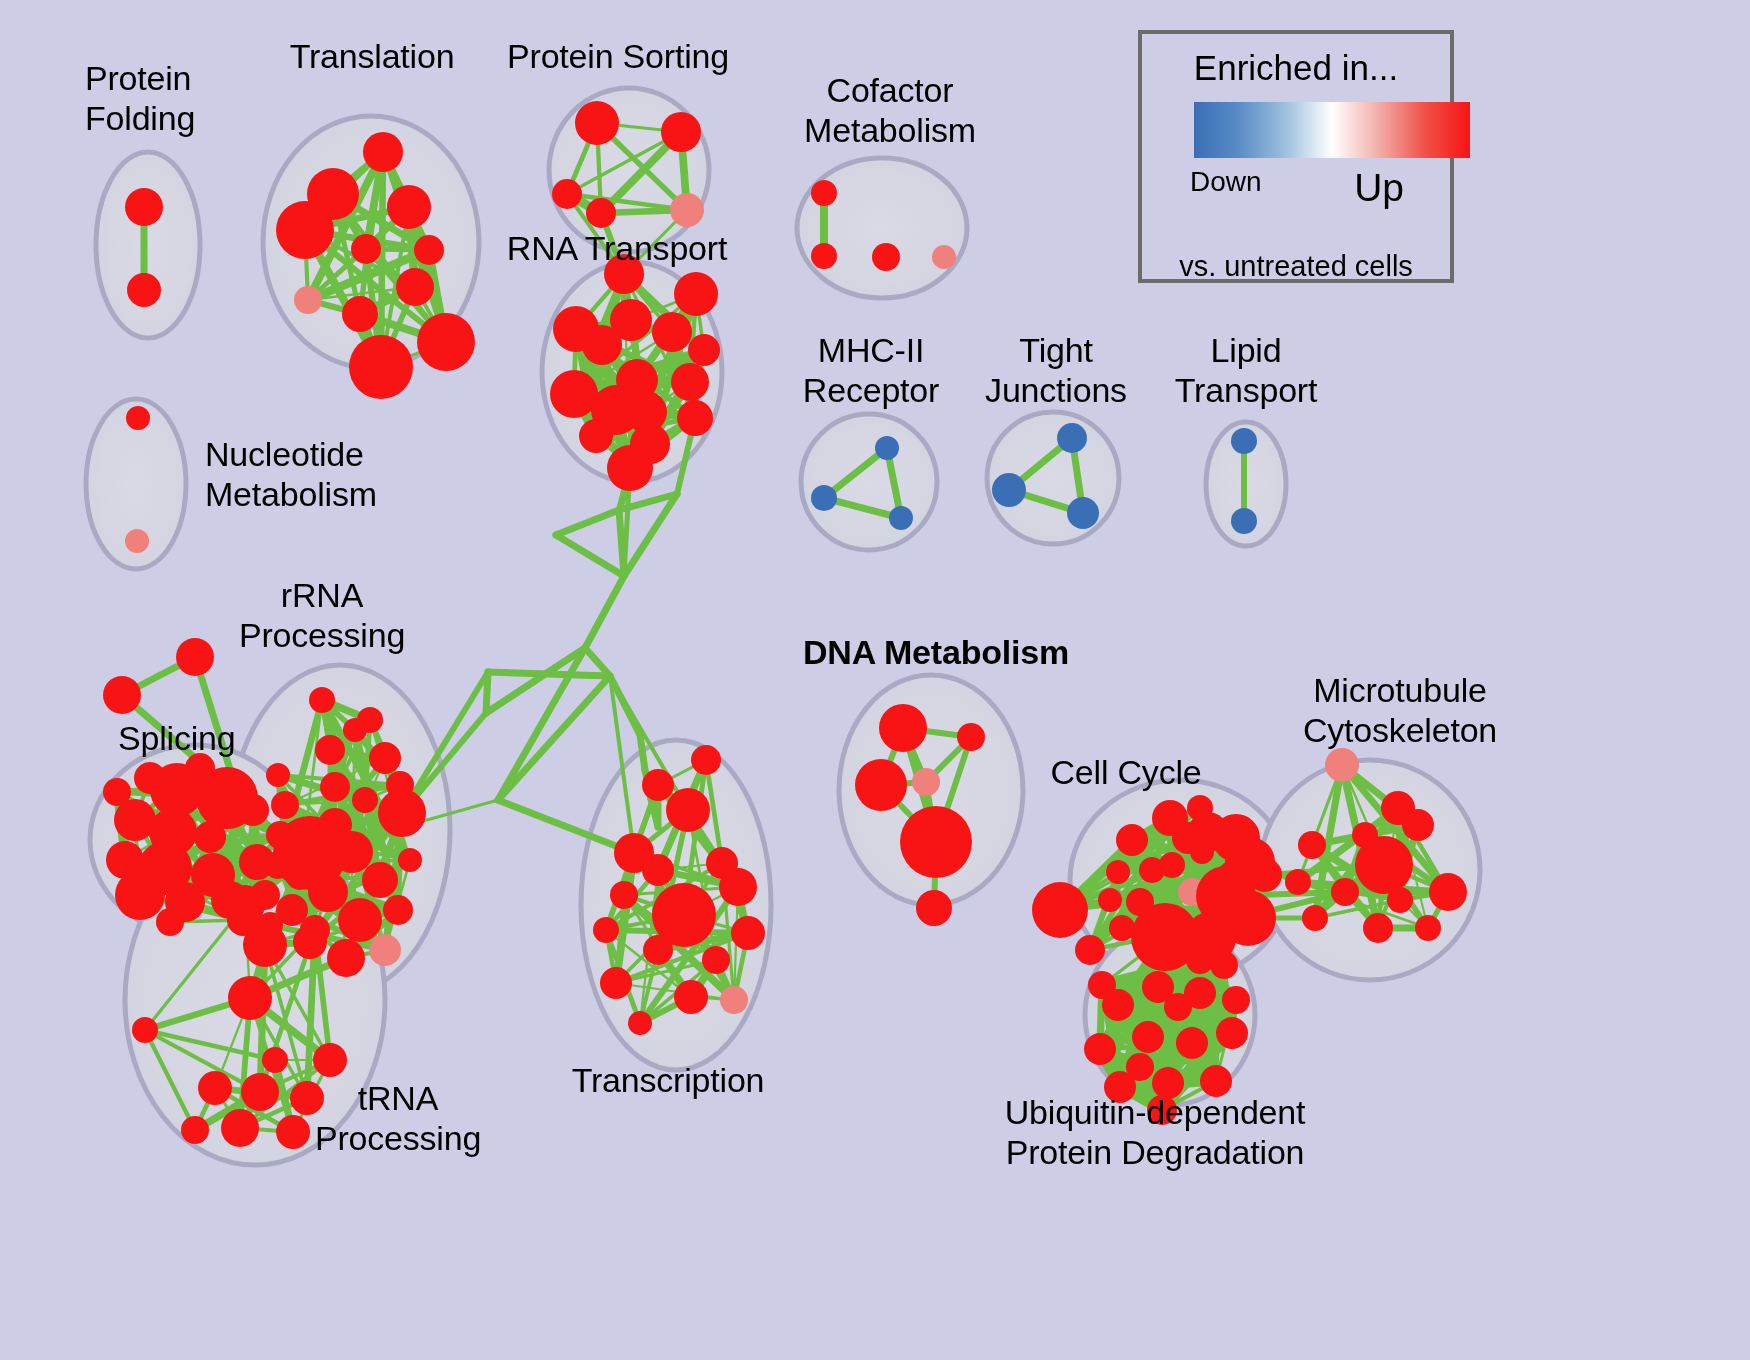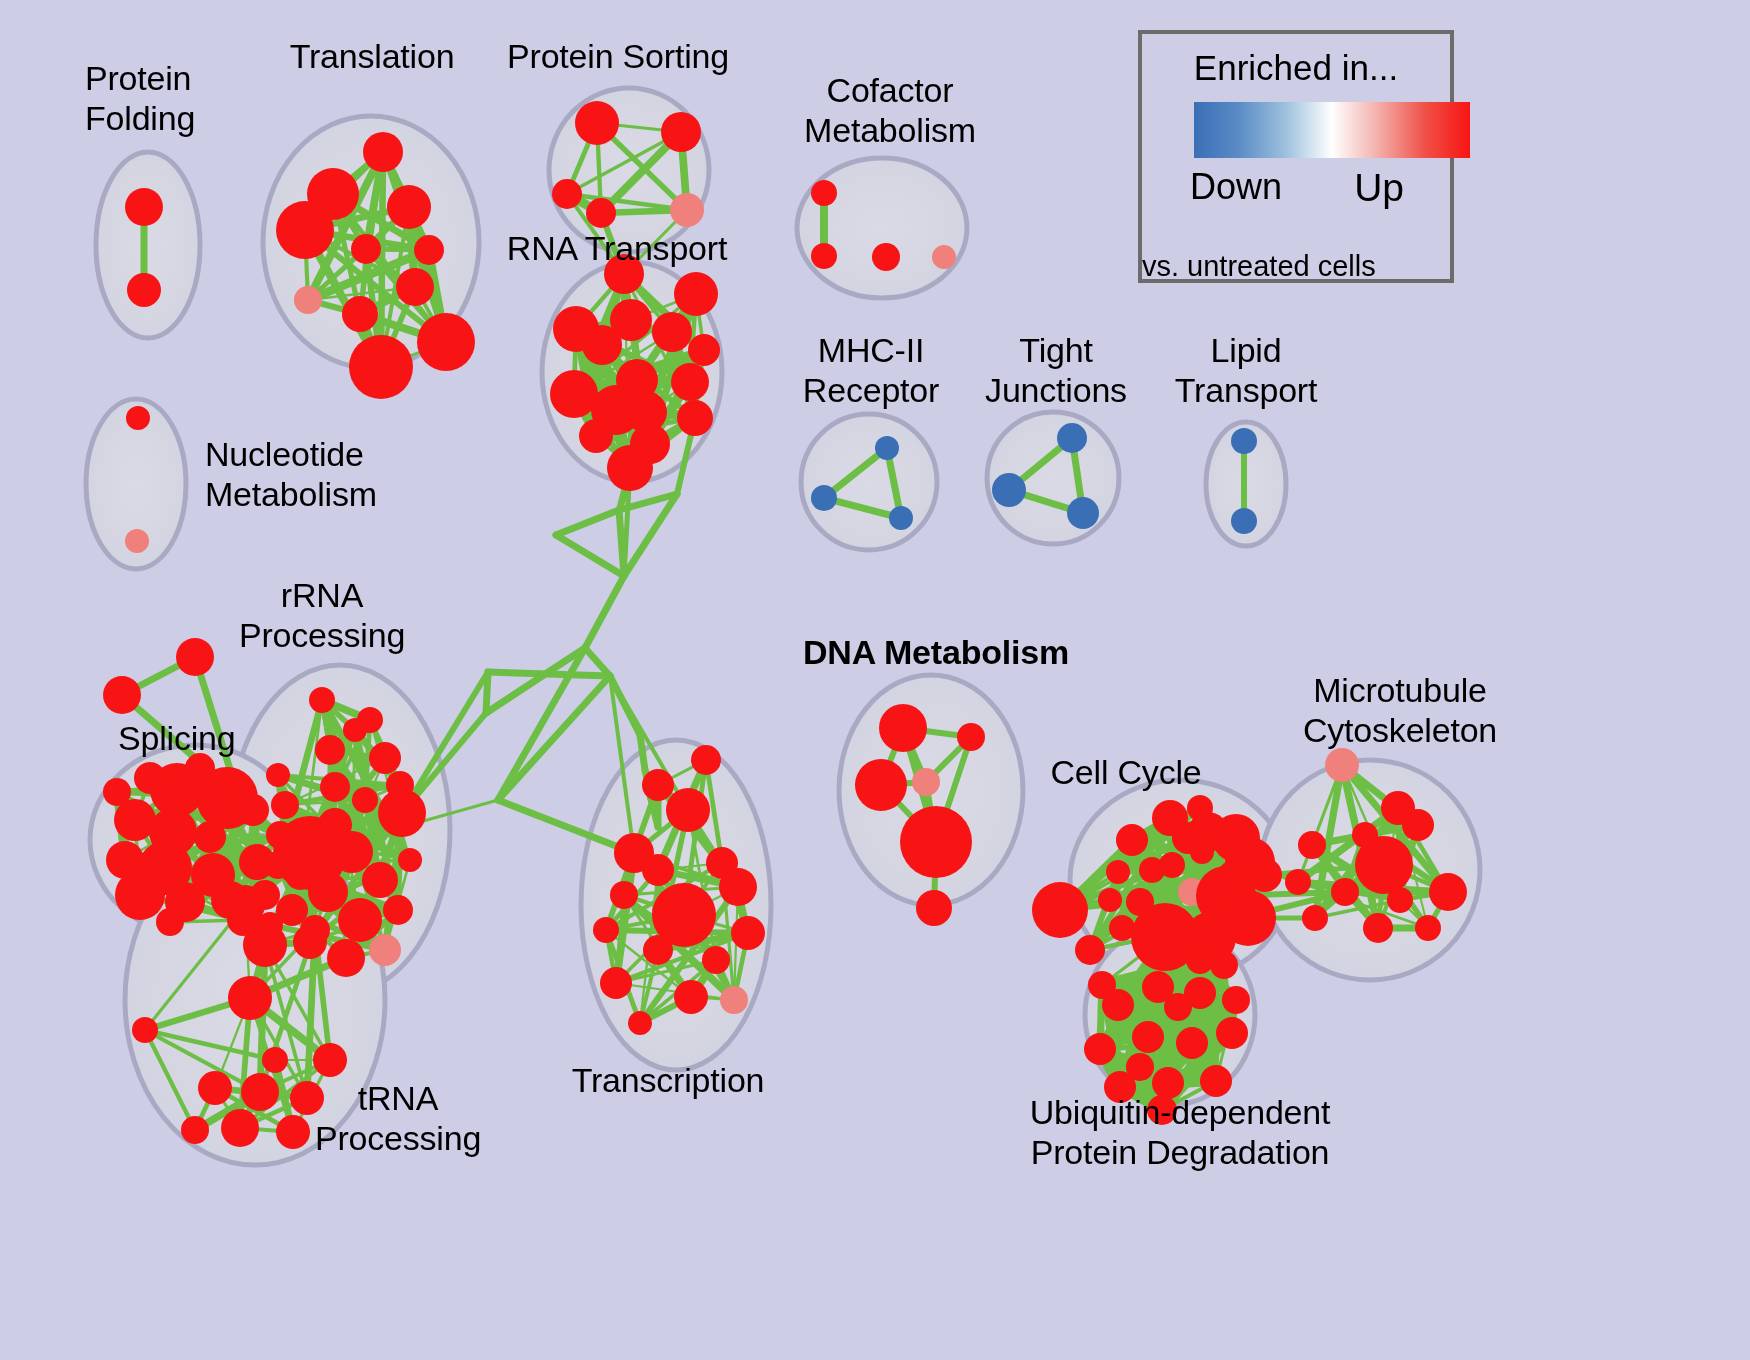--- a/index.html
+++ b/index.html
@@ -36,24 +36,24 @@
   }
   #legend-title{
     position:absolute;left:0;top:14px;width:100%;
     text-align:center;font-size:35px;color:#000;
   }
   #legend-bar{
     position:absolute;left:52px;top:68px;
     width:276px;height:56px;
     background:linear-gradient(to right,#3a6fb5 0%,#5a8bc6 16%,#9cc0dd 33%,#ffffff 50%,#f3b2ae 66%,#f04f46 84%,#f81414 100%);
   }
-  #legend-down{position:absolute;left:48px;top:132px;font-size:36px;color:#000;}
+  #legend-down{position:absolute;left:48px;top:132px;font-size:28px;color:#000;}
   #legend-up{position:absolute;right:46px;top:132px;font-size:39px;color:#000;}
   #legend-sub1{position:absolute;left:0;top:182px;width:100%;text-align:center;font-size:29px;color:#000;}
-  #legend-sub2{position:absolute;left:0;top:216px;width:100%;text-align:left;font-size:29px;color:#000;}
+  #legend-sub2{position:absolute;left:0;top:216px;width:100%;text-align:center;font-size:29px;color:#000;}
 </style>
 </head>
 <body>
 
 <div id="stage">
 
   <svg id="net" viewBox="0 0 1750 1360" xmlns="http://www.w3.org/2000/svg">
     <defs>
       <radialGradient id="cgrad" cx="50%" cy="50%" r="62%">
         <stop offset="0%" stop-color="#d9dae6"></stop>
@@ -1146,21 +1146,21 @@
       <div class="cluster-label cl-center" style="left: 322px; top: 575px;">rRNA
 Processing</div>
       <div class="cluster-label cl-left" style="left: 118px; top: 718px;">Splicing</div>
       <div class="cluster-label cl-center" style="left: 398px; top: 1078px;">tRNA
 Processing</div>
       <div class="cluster-label cl-center" style="left: 668px; top: 1060px;">Transcription</div>
       <div class="cluster-label cl-center" style="left: 936px; top: 632px; font-weight: bold;">DNA Metabolism</div>
       <div class="cluster-label cl-center" style="left: 1126px; top: 752px;">Cell Cycle</div>
       <div class="cluster-label cl-center" style="left: 1400px; top: 670px;">Microtubule
 Cytoskeleton</div>
-      <div class="cluster-label cl-center" style="left: 1155px; top: 1092px; margin-left: 25px;">Ubiquitin-dependent
+      <div class="cluster-label cl-center" style="left: 1155px; top: 1092px;">Ubiquitin-dependent
 Protein Degradation</div>
     </div>
 
   <div id="legend">
     <div id="legend-title">Enriched in...</div>
     <div id="legend-bar"></div>
     <div id="legend-down">Down</div>
     <div id="legend-up">Up</div>
     <div id="legend-sub2">vs. untreated cells</div>
   </div>

